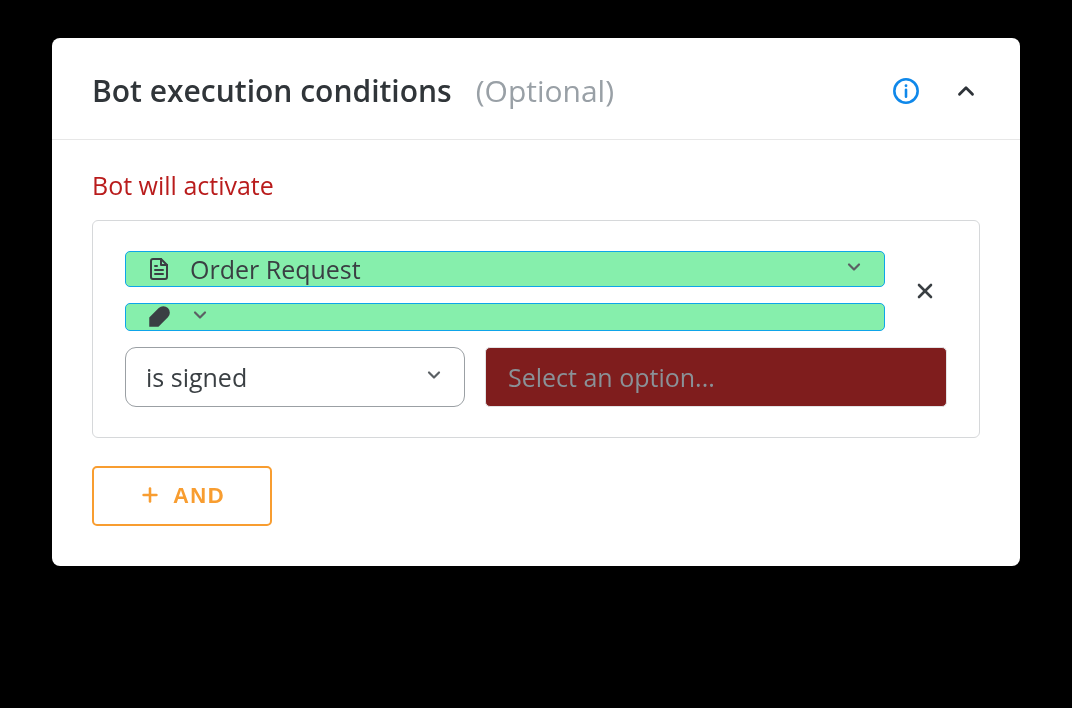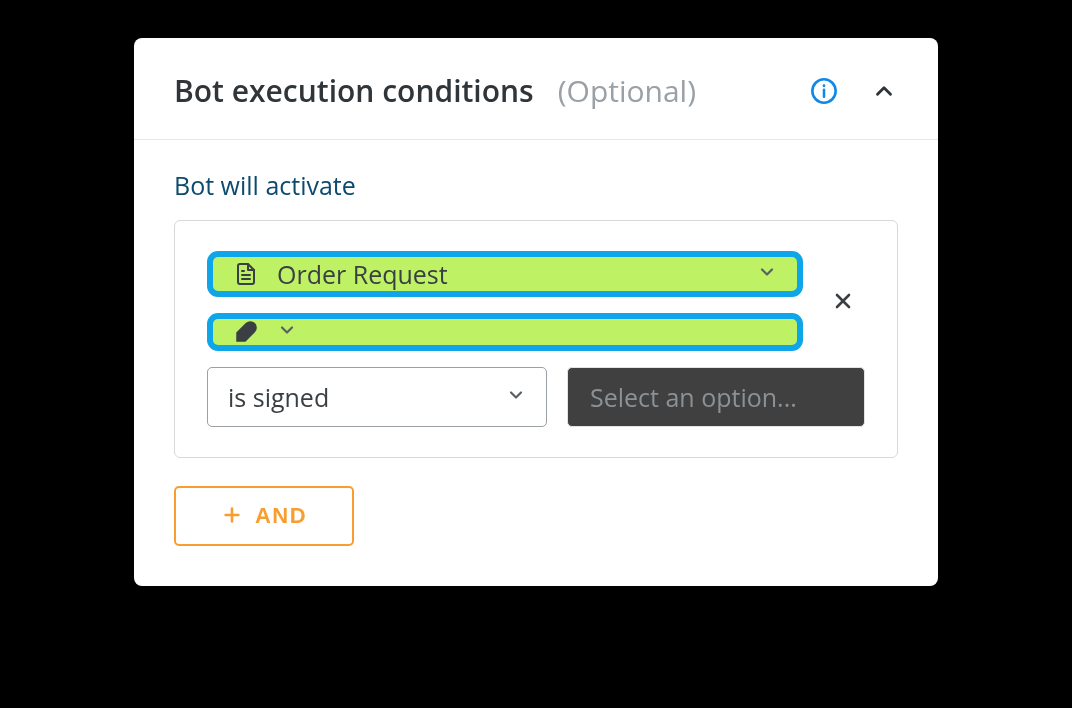--- a/index.html
+++ b/index.html
@@ -8,21 +8,21 @@
       background: #000;
       display: flex;
       align-items: flex-start;
       justify-content: center;
       width: 1072px;
       height: 708px;
     }
     .panel {
       background: #fff;
       border-radius: 8px;
-      width: 804px;
+      width: 968px;
       margin-top: 38px;
       box-shadow: 0 0 0 1px rgba(0,0,0,0.05);
     }
     .panel-header {
       display: flex;
       align-items: center;
       padding: 32px 40px 28px 40px;
       border-bottom: 1px solid #e7e7e7;
     }
     .panel-title {
@@ -52,42 +52,42 @@
       display: flex;
       align-items: center;
       justify-content: center;
       color: #2e3338;
     }
     .panel-body {
       padding: 28px 40px 40px 40px;
     }
     .section-label {
       font-size: 25px;
-      color: #0c4a6e;
+      color: #b91c1c;
       margin-bottom: 18px;
     }
     .condition-box {
       border: 1px solid #d6d8da;
       border-radius: 6px;
       padding: 30px 32px;
     }
     .row {
       display: flex;
       align-items: center;
       gap: 18px;
     }
     .select-full {
       display: flex;
       align-items: center;
-      border: 6px solid #0ea5e9;
-      border-radius: 11px;
+      border: 1px solid #0ea5e9;
+      border-radius: 5px;
       height: 60px;
       padding: 0 20px;
       flex: 1;
-      background: #bef264;
+      background: #86efac;
       cursor: pointer;
     }
     .select-full .s-icon {
       width: 26px;
       display: flex;
       align-items: center;
       justify-content: center;
       margin-right: 18px;
       color: #3a3f43;
     }
@@ -111,38 +111,38 @@
     .stack { display: flex; flex-direction: column; gap: 16px; }
     .row2 {
       display: flex;
       gap: 20px;
       margin-top: 16px;
     }
     .select-small {
       display: flex;
       align-items: center;
       border: 1px solid #9ba0a4;
-      border-radius: 5px;
+      border-radius: 11px;
       height: 60px;
       padding: 0 20px;
       background: #fff;
       flex: 0 0 340px;
       cursor: pointer;
     }
     .select-small .s-label {
       font-size: 25px;
       color: #3a3f43;
       flex: 1;
     }
     .select-small .s-caret { color: #5b6064; }
     .select-disabled {
       display: flex;
       align-items: center;
       border: 1px solid #e2e3e5;
-      background: #404040;
+      background: #7f1d1d;
       border-radius: 5px;
       height: 60px;
       padding: 0 22px;
       flex: 1;
       color: #8a9197;
       font-size: 25px;
       cursor: default;
     }
     .btn-row {
       display: flex;

